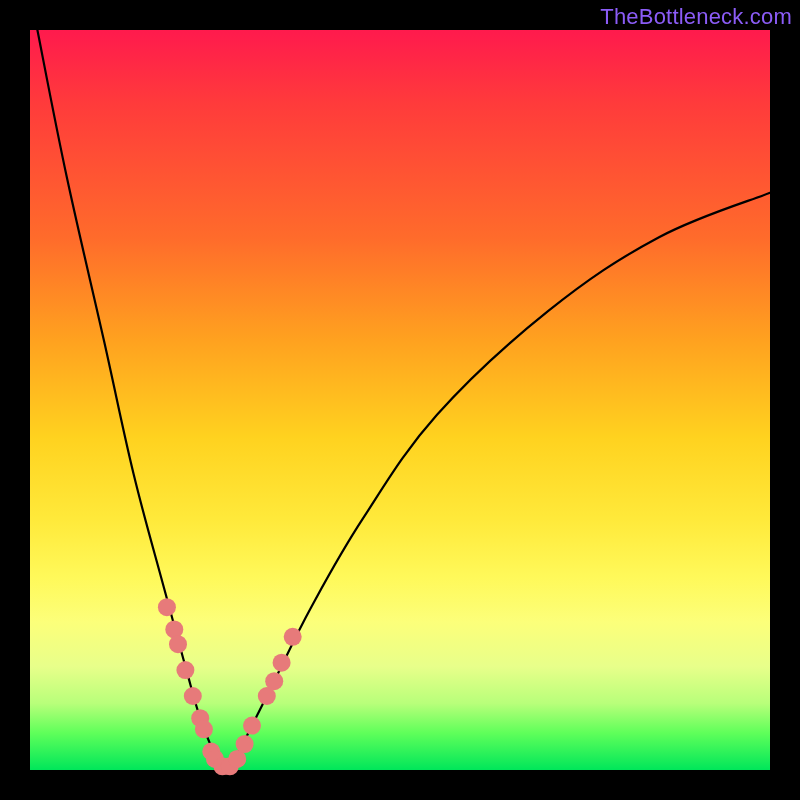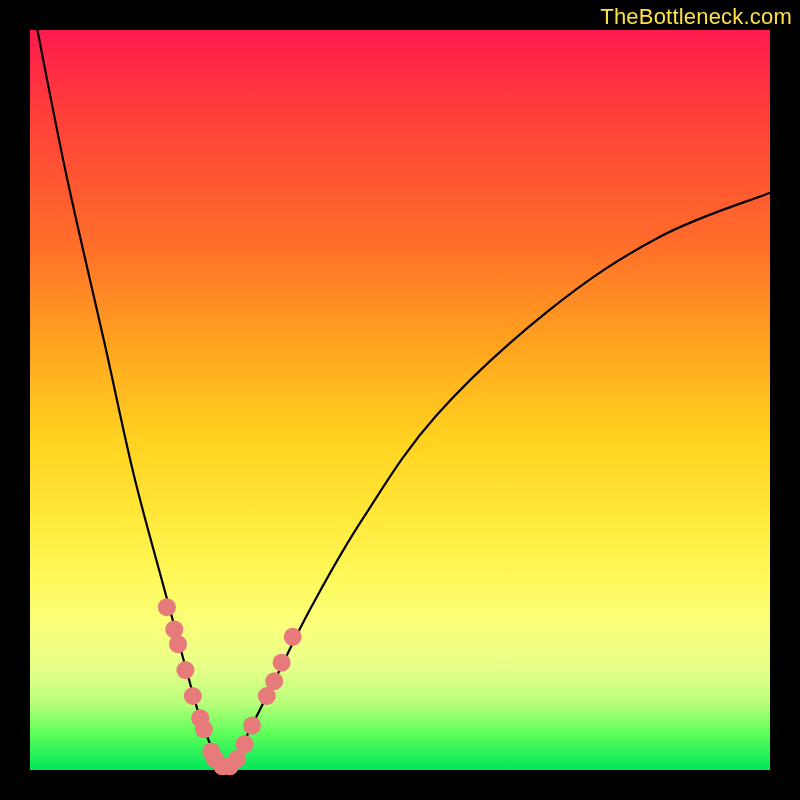--- a/index.html
+++ b/index.html
@@ -36,21 +36,21 @@
       #e8ff8a 86%,
       #b8ff7a 91%,
       #5fff5a 95%,
       #00e65a 100%
     );
   }
   .watermark {
     position: absolute;
     top: 4px;
     right: 8px;
-    color: #fde047;
+    color: #8b5cf6;
     font-size: 22px;
     font-weight: 500;
     letter-spacing: 0.2px;
     user-select: none;
   }
   svg.curve {
     position: absolute;
     left: 0;
     top: 0;
     width: 740px;

